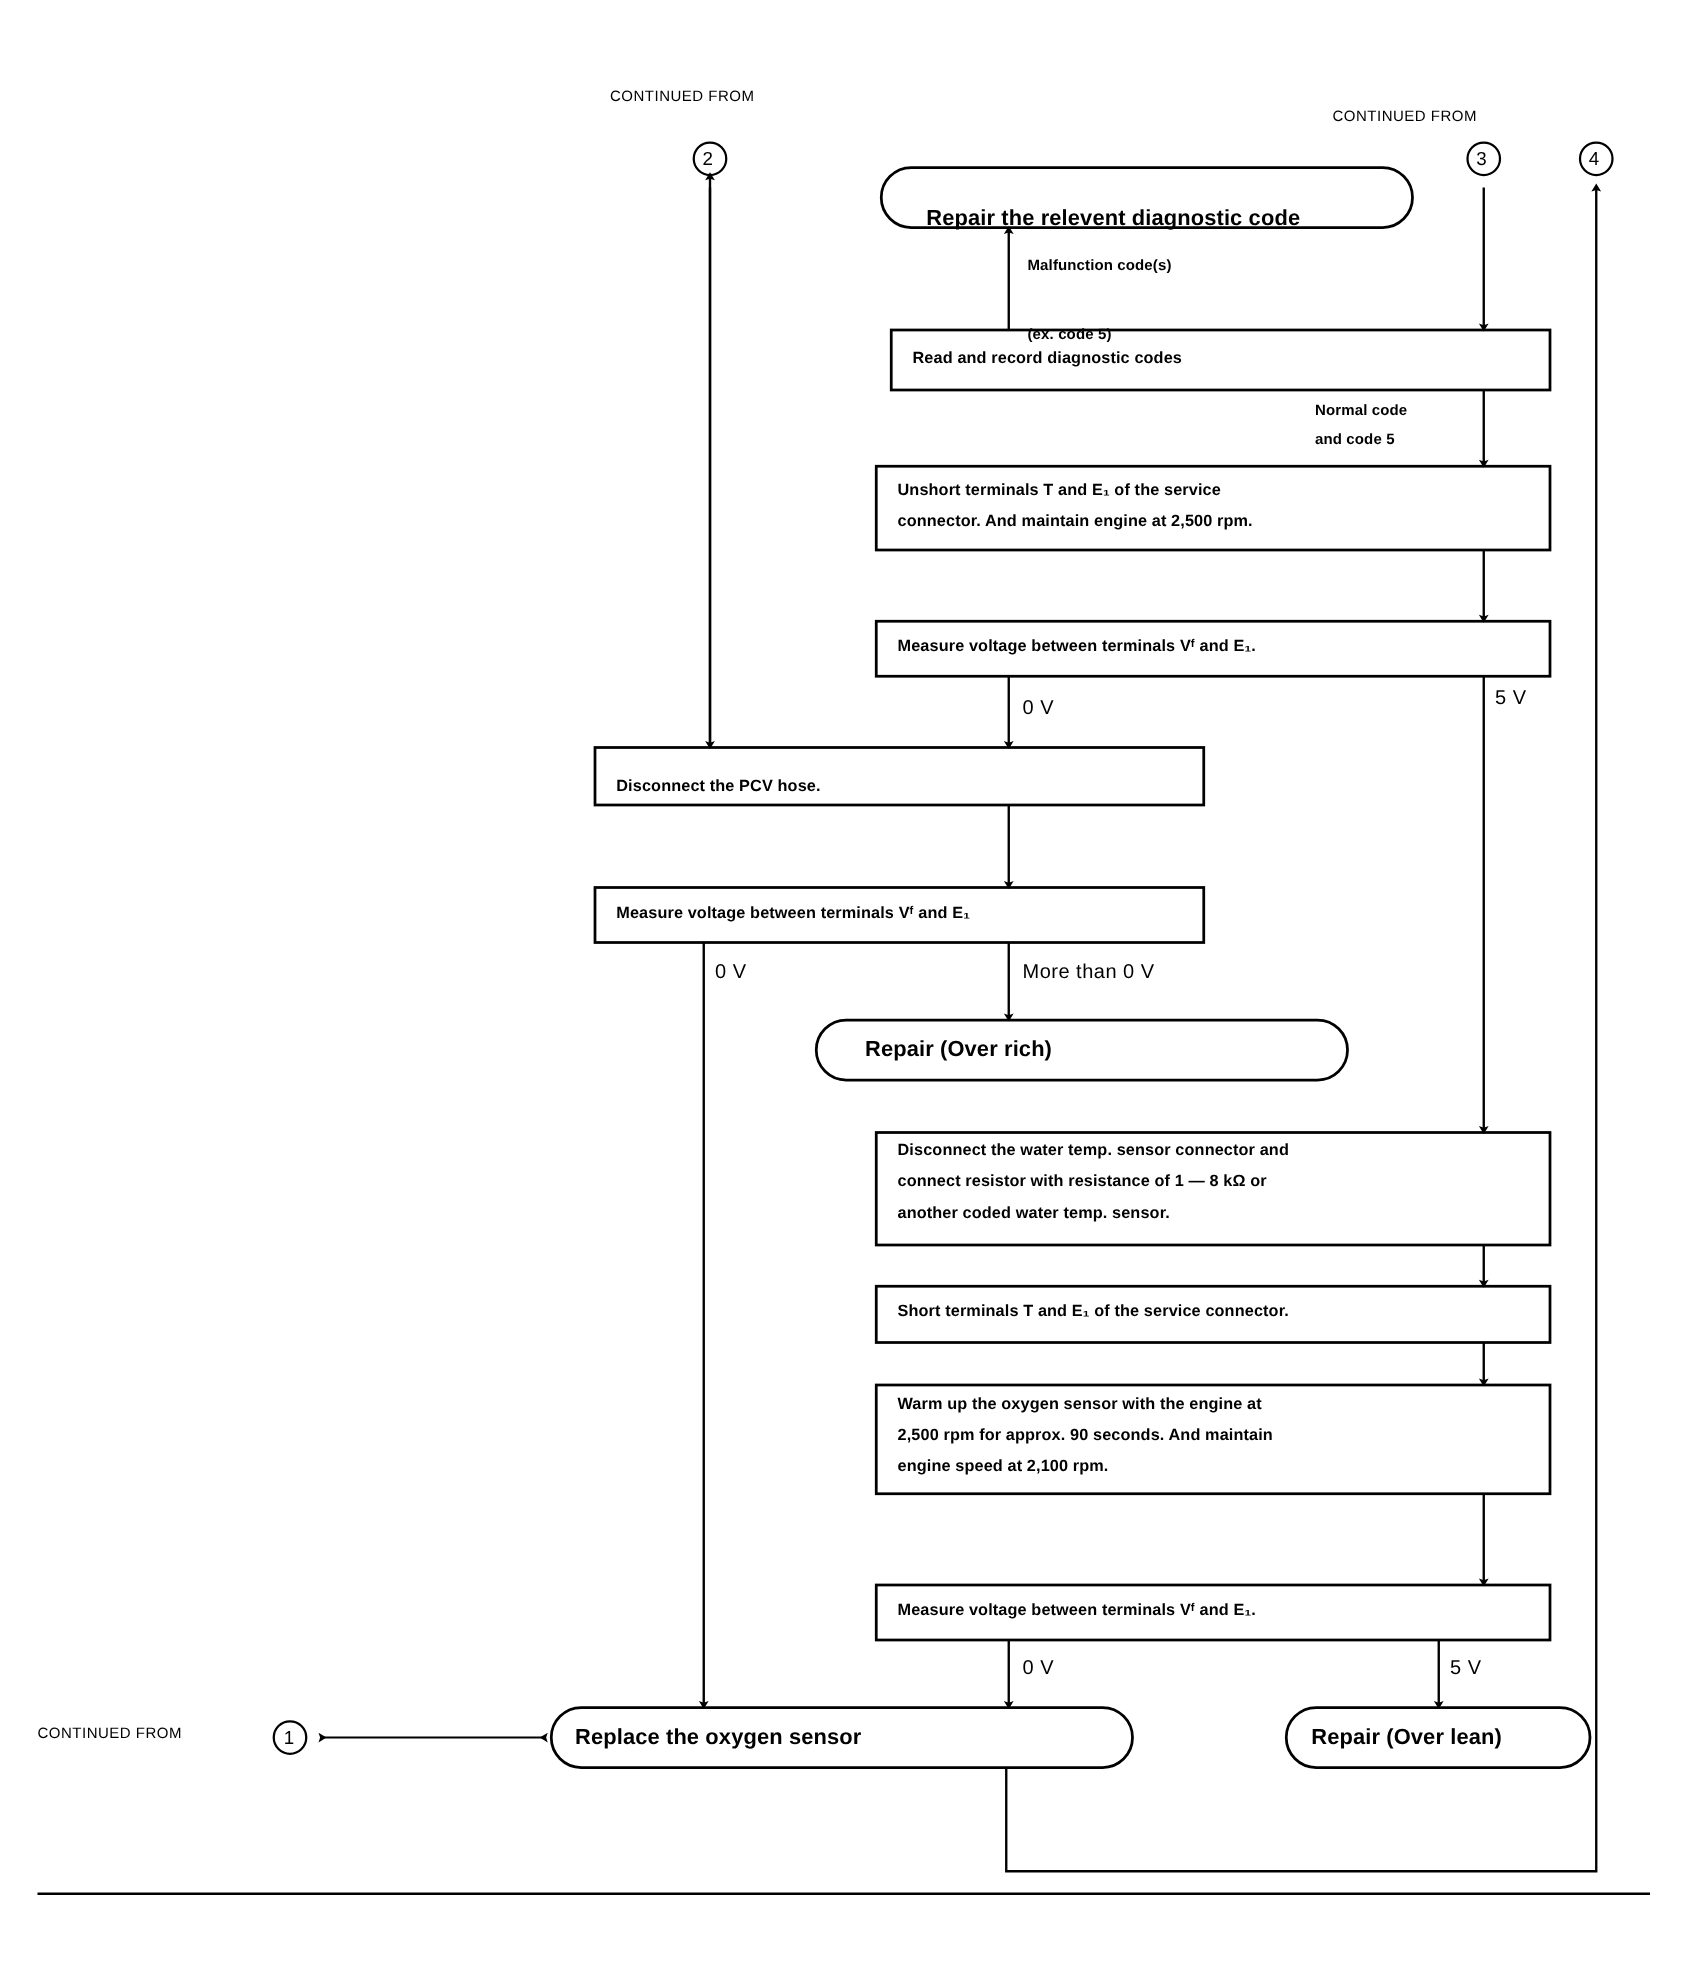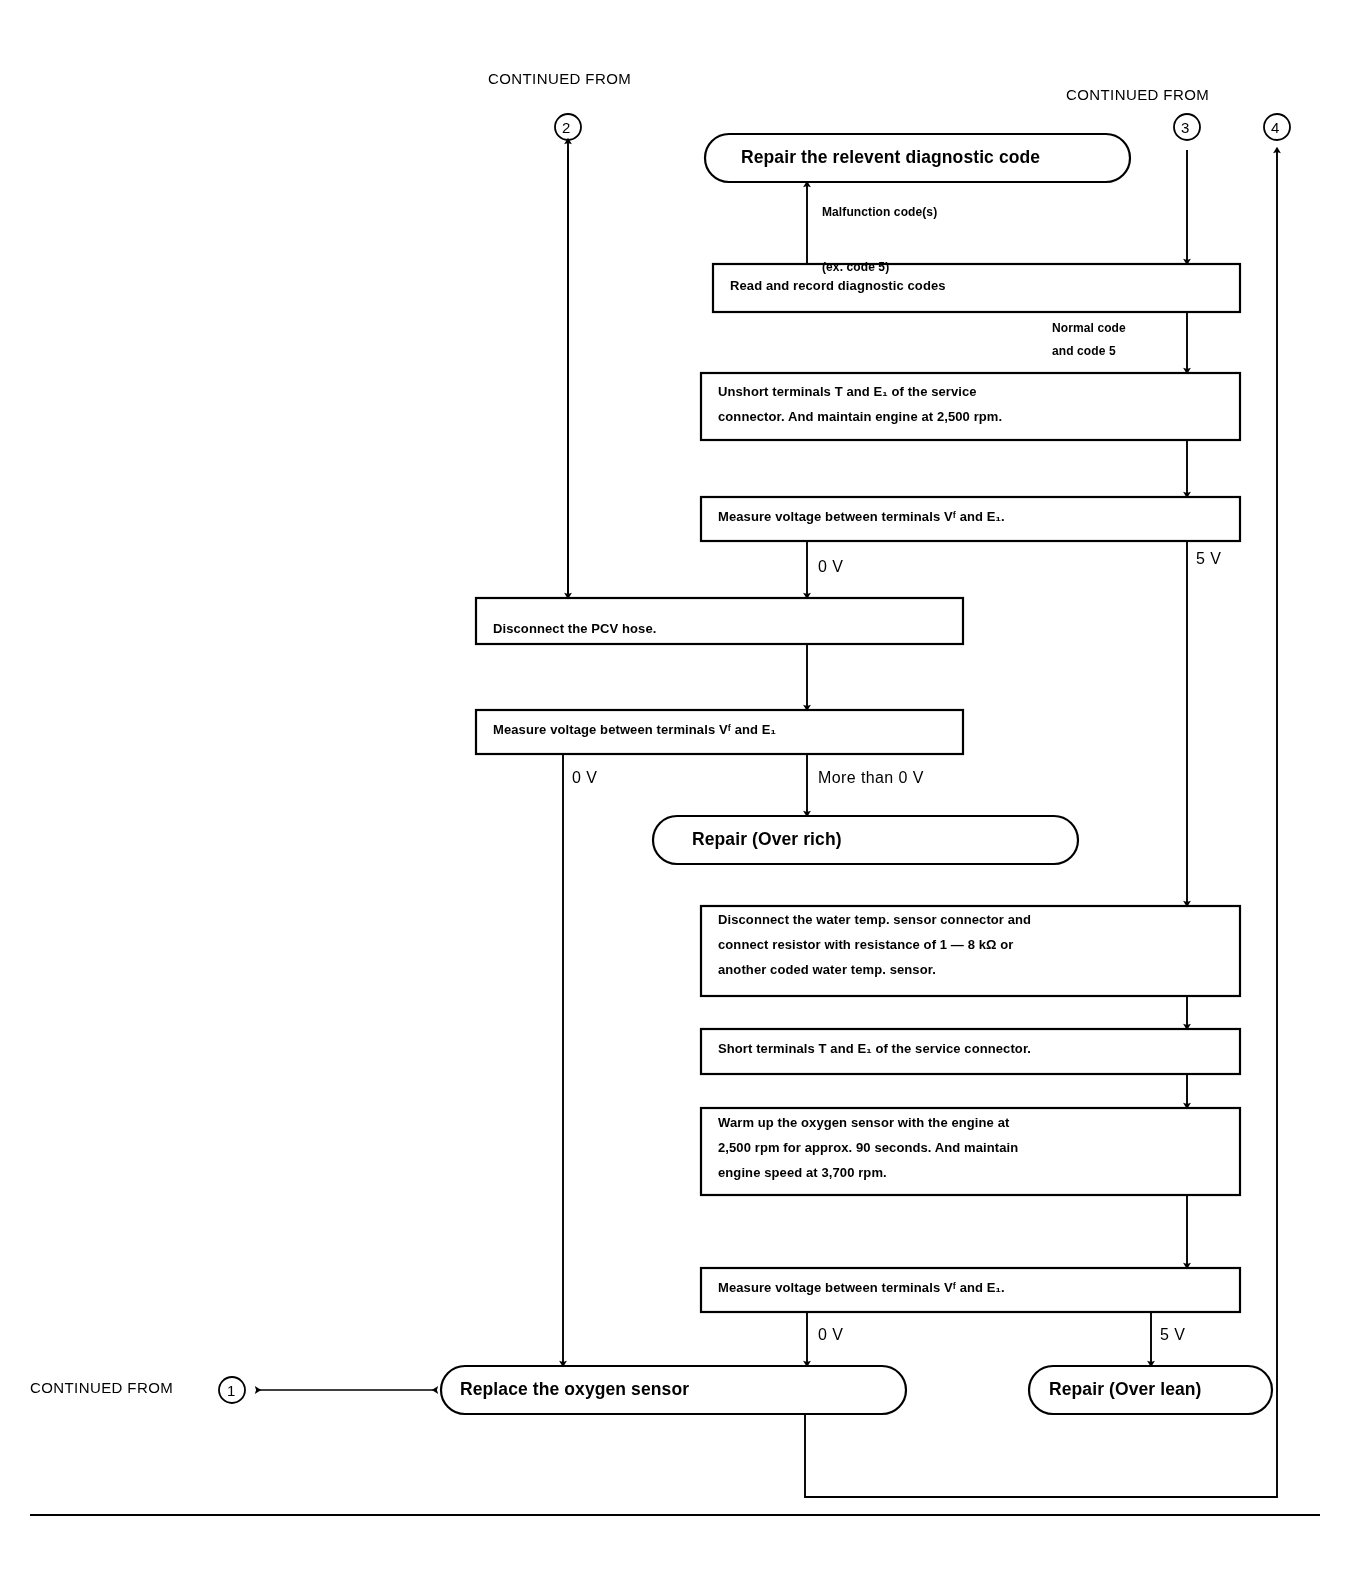--- a/index.html
+++ b/index.html
@@ -5,21 +5,21 @@
   html,body{margin:0;padding:0;background:#ffffff;}
   body{
     width:1349px;height:1582px;position:relative;overflow:hidden;
     font-family:"Liberation Sans", sans-serif;
     color:#000;
     -webkit-font-smoothing:none;
   }
   #chart{position:absolute;left:0;top:0;width:1349px;height:1582px;}
   .lbl{position:absolute;white-space:pre;line-height:1.22;}
   
-  .caption{font-size:15px;letter-spacing:.4px;font-weight:400;}
+  .caption{font-size:12px;letter-spacing:.4px;font-weight:400;}
   
   .boxtxt{font-size:13px;font-weight:bold;letter-spacing:.1px;}
   .roundtxt{font-size:17.5px;font-weight:bold;letter-spacing:.1px;}
   
   .edge{font-size:12px;font-weight:bold;letter-spacing:.1px;}
   .volt{font-size:16px;font-weight:400;letter-spacing:.4px;}
 </style>
 </head>
 <body>
 
@@ -98,21 +98,21 @@
 
 <div class="lbl caption" style="left:488px;top:70px;">CONTINUED FROM</div>
 <div class="lbl caption" style="left:1066px;top:86px;">CONTINUED FROM</div>
 <div class="lbl caption" style="left:30px;top:1379px;">CONTINUED FROM</div>
 
 <div class="lbl" style="left:562px;top:119px;font-size:15px;">2</div>
 <div class="lbl" style="left:1181px;top:119px;font-size:15px;">3</div>
 <div class="lbl" style="left:1271px;top:119px;font-size:15px;">4</div>
 <div class="lbl" style="left:227px;top:1382px;font-size:15px;">1</div>
 
-<div class="lbl roundtxt" style="left:741px;top:147px;">Repair the relevent diagnostic code</div>
+<div class="lbl roundtxt" style="left:741px;top:164px;">Repair the relevent diagnostic code</div>
 
 <div class="lbl boxtxt" style="left:730px;top:278px;">Read and record diagnostic codes</div>
 
 <div class="lbl boxtxt" style="left:718px;top:384px;">Unshort terminals T and E₁ of the service</div>
 <div class="lbl boxtxt" style="left:718px;top:409px;">connector. And maintain engine at 2,500 rpm.</div>
 
 <div class="lbl boxtxt" style="left:718px;top:509px;">Measure voltage between terminals Vᶠ and E₁.</div>
 
 <div class="lbl boxtxt" style="left:493px;top:621px;">Disconnect the PCV hose.</div>
 
@@ -121,21 +121,21 @@
 <div class="lbl roundtxt" style="left:692px;top:829px;">Repair (Over rich)</div>
 
 <div class="lbl boxtxt" style="left:718px;top:912px;">Disconnect the water temp. sensor connector and</div>
 <div class="lbl boxtxt" style="left:718px;top:937px;">connect resistor with resistance of 1 — 8 kΩ or</div>
 <div class="lbl boxtxt" style="left:718px;top:962px;">another coded water temp. sensor.</div>
 
 <div class="lbl boxtxt" style="left:718px;top:1041px;">Short terminals T and E₁ of the service connector.</div>
 
 <div class="lbl boxtxt" style="left:718px;top:1115px;">Warm up the oxygen sensor with the engine at</div>
 <div class="lbl boxtxt" style="left:718px;top:1140px;">2,500 rpm for approx. 90 seconds. And maintain</div>
-<div class="lbl boxtxt" style="left:718px;top:1165px;">engine speed at 3,700 rpm.</div>
+<div class="lbl boxtxt" style="left:718px;top:1165px;">engine speed at 2,100 rpm.</div>
 
 <div class="lbl boxtxt" style="left:718px;top:1280px;">Measure voltage between terminals Vᶠ and E₁.</div>
 
 <div class="lbl roundtxt" style="left:460px;top:1379px;">Replace the oxygen sensor</div>
 
 <div class="lbl roundtxt" style="left:1049px;top:1379px;">Repair (Over lean)</div>
 
 <div class="lbl edge" style="left:822px;top:205px;">Malfunction code(s)</div>
 <div class="lbl edge" style="left:822px;top:229px;margin-top:31px;">(ex. code 5)</div>
 

